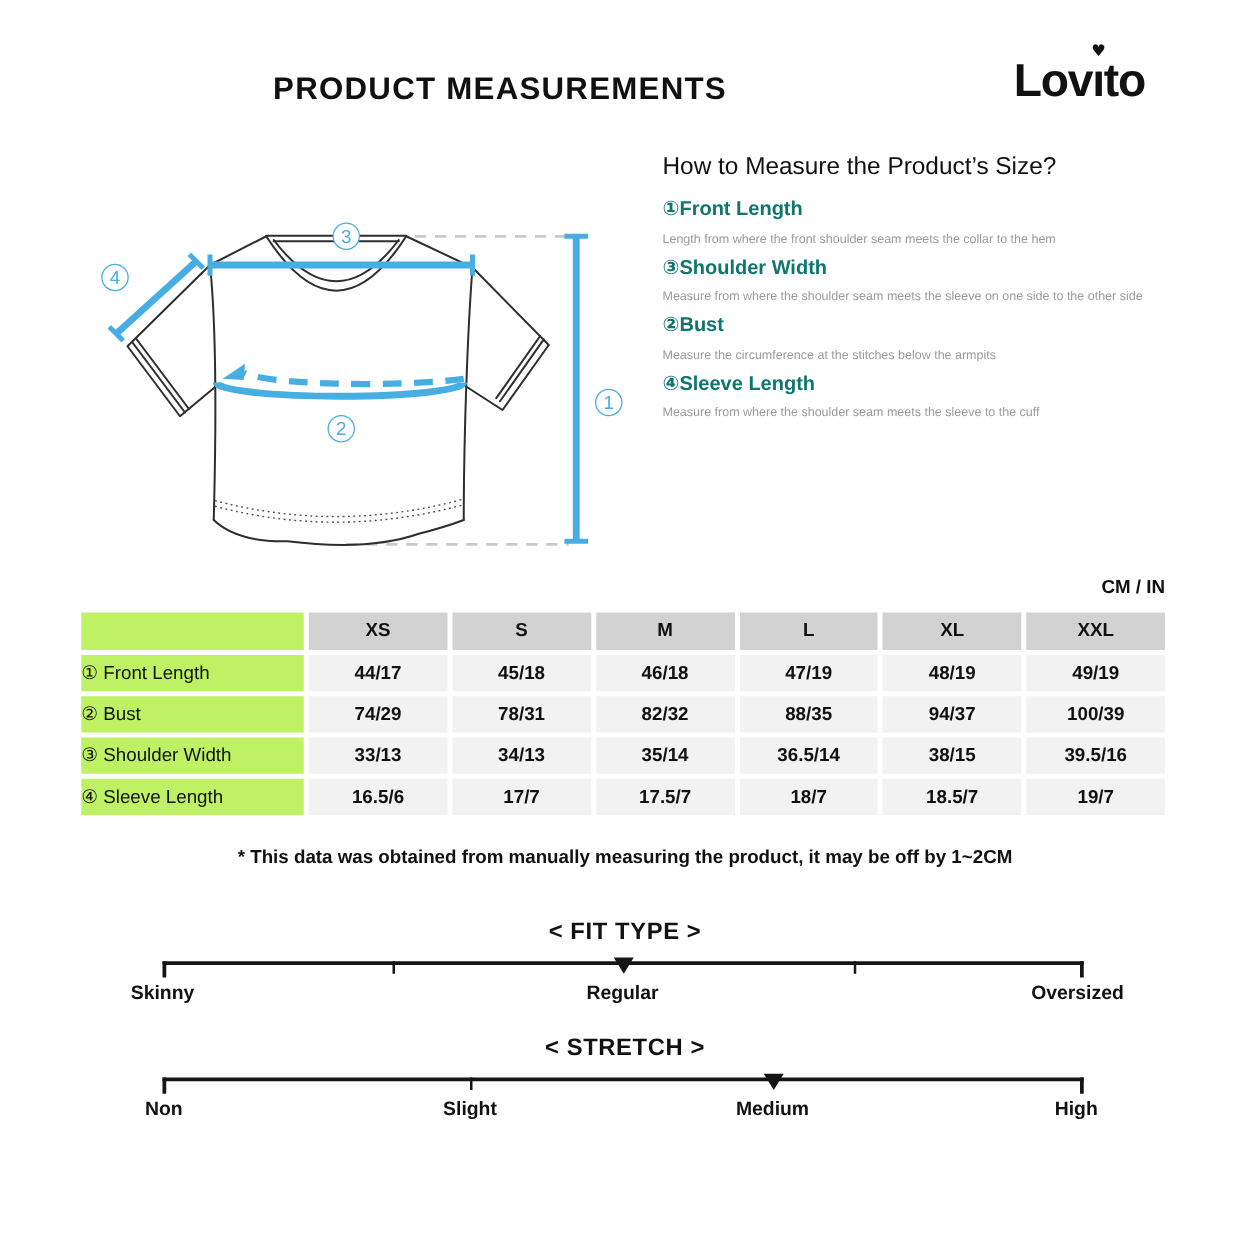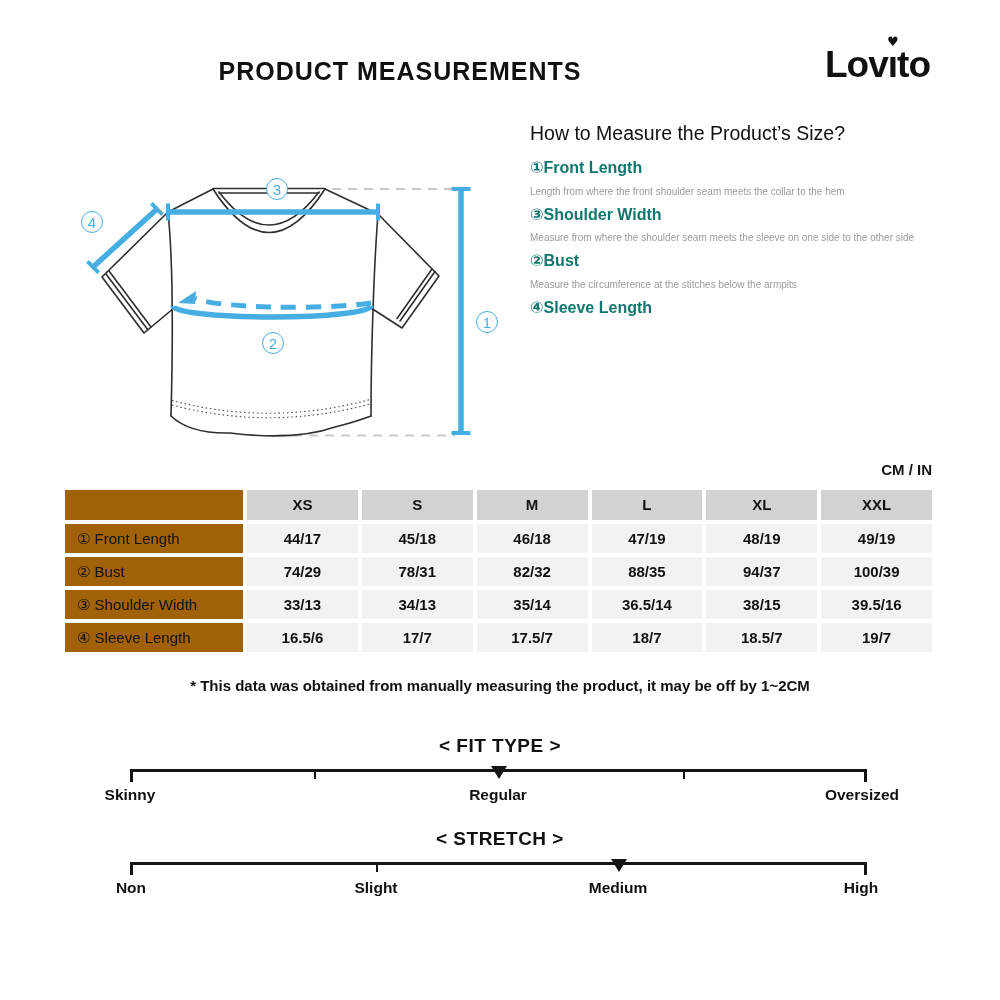--- a/index.html
+++ b/index.html
@@ -2,21 +2,21 @@
 <html><head>
 <meta charset="utf-8">
 <style>
   html,body{margin:0;padding:0;background:#fff;}
   body{width:1000px;height:1000px;position:relative;overflow:hidden;
        font-family:"Liberation Sans","DejaVu Sans",sans-serif;color:#111;}
   .abs{position:absolute;}
 
   
   .title{left:0;top:57px;width:800px;text-align:center;font-size:25px;font-weight:800;letter-spacing:1px;}
-  .brand{right:70px;top:44px;font-size:37px;font-weight:700;letter-spacing:-1px;white-space:nowrap;}
+  .brand{right:84px;top:44px;font-size:37px;font-weight:700;letter-spacing:-1px;white-space:nowrap;}
   .brand .i-wrap{position:relative;display:inline-block;}
   .brand .heart{position:absolute;left:50%;top:-9px;transform:translateX(-50%);font-size:13px;line-height:13px;font-family:"DejaVu Sans",sans-serif;}
 
   
   .diagram{left:55px;top:150px;width:460px;height:320px;}
   .shirt{stroke:#2e2e2e;stroke-width:1.6;fill:none;stroke-linecap:round;stroke-linejoin:round;}
   .stitch{stroke:#4a4a4a;stroke-width:1.1;fill:none;stroke-dasharray:1.5 2.8;}
   .gdash{stroke:#c9c9c9;stroke-width:2.2;fill:none;stroke-dasharray:9 7;}
   .blue{stroke:#47aee3;fill:none;}
   .b-main{stroke-width:5.5;}
@@ -29,21 +29,21 @@
   .howto{left:530px;top:122px;width:385px;}
   .howto h2{margin:0 0 11px 0;font-size:19.5px;font-weight:400;}
   .hlabel{font-size:16px;font-weight:700;line-height:23.5px;color:#0f766e;}
   .hdesc{font-size:10px;line-height:23px;color:#9b9b9b;}
 
   
   .unit{right:68px;top:461px;font-size:15px;font-weight:700;}
   .tbl{left:65px;top:490px;width:867px;display:grid;grid-template-columns:178px repeat(6,1fr);gap:4px;}
   .tc{height:29px;line-height:29px;font-size:15px;text-align:center;background:#f2f2f2;font-weight:700;}
   .tc.hc{height:30px;line-height:30px;background:#d2d2d2;}
-  .tc.lab{background:#a16207;text-align:left;padding-left:12px;font-weight:400;}
+  .tc.lab{background:#bef264;text-align:left;font-weight:400;}
 
   .footnote{left:0;top:677px;width:1000px;text-align:center;font-size:15px;font-weight:700;}
 
   
   .scale-title{left:0;width:1000px;text-align:center;font-size:19px;font-weight:800;letter-spacing:0.5px;}
   .scale{left:130px;width:737px;height:14px;}
   .bar{position:absolute;left:0;right:0;top:0;height:3px;background:#151515;}
   .tick{position:absolute;top:0;width:3px;height:13px;background:#151515;}
   .tick.minor{width:2px;height:10px;}
   .tri{position:absolute;top:-3px;width:0;height:0;border-left:8px solid transparent;
@@ -111,20 +111,21 @@
   <div>
     <div class="hlabel">③Shoulder Width</div>
     <div class="hdesc">Measure from where the shoulder seam meets the sleeve on one side to the other side</div>
   </div>
   <div>
     <div class="hlabel">②Bust</div>
     <div class="hdesc">Measure the circumference at the stitches below the armpits</div>
   </div>
   <div>
     <div class="hlabel">④Sleeve Length</div>
+    <div class="hdesc">Measure from where the shoulder seam meets the sleeve to the cuff</div>
   </div>
 </div>
 
 <div class="abs unit">CM / IN</div>
 <div class="abs tbl">
   <div class="tc hc lab"></div>
   <div class="tc hc">XS</div>
   <div class="tc hc">S</div>
   <div class="tc hc">M</div>
   <div class="tc hc">L</div>

